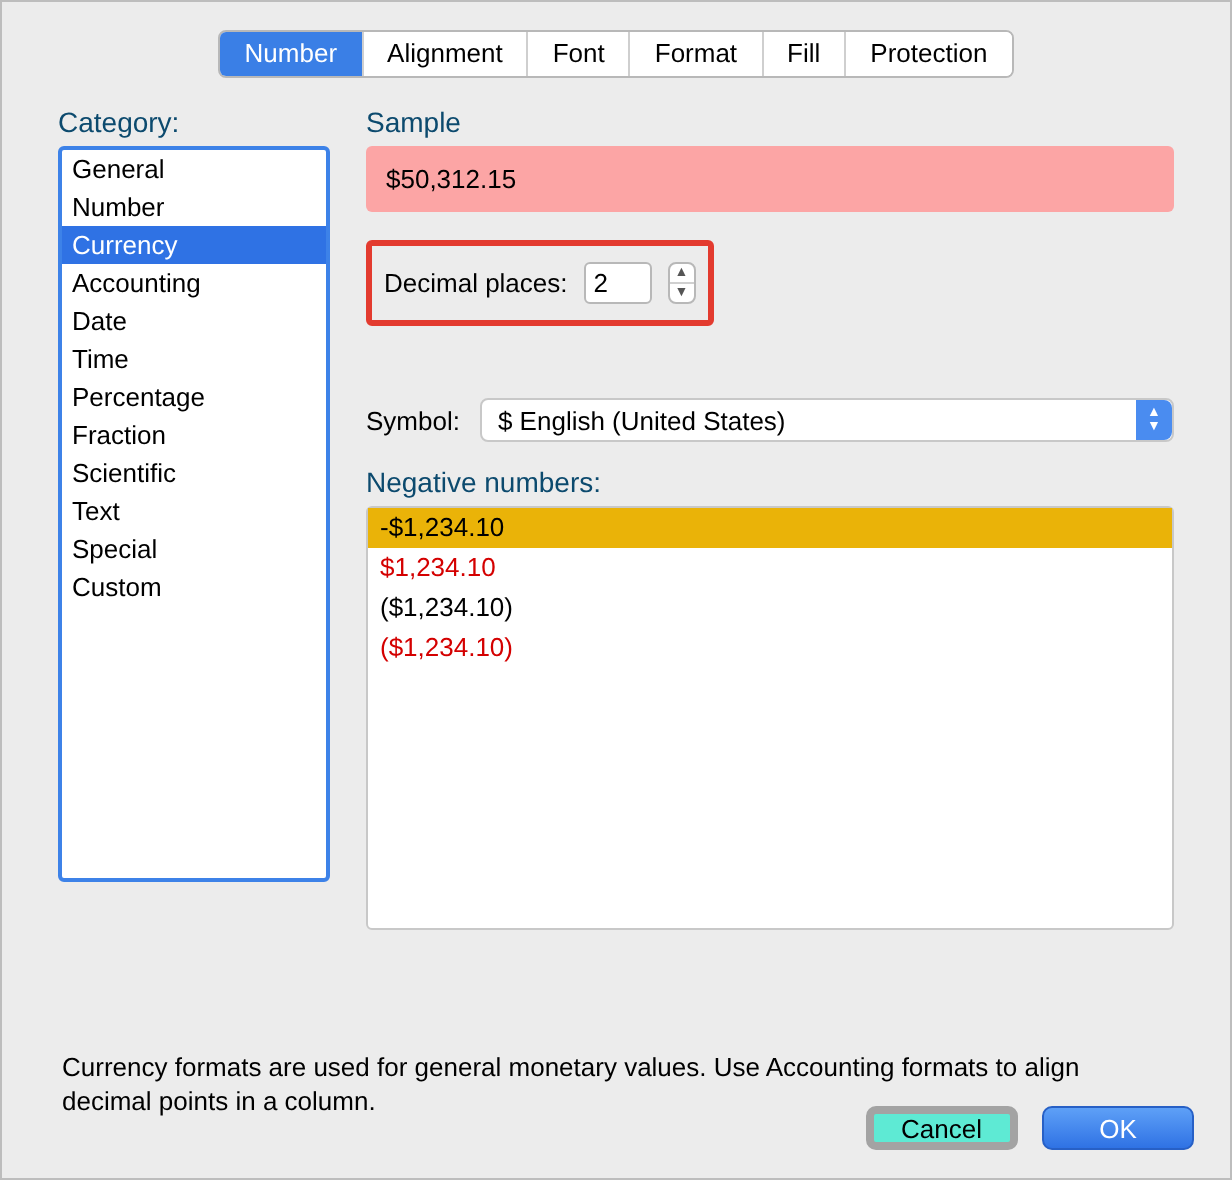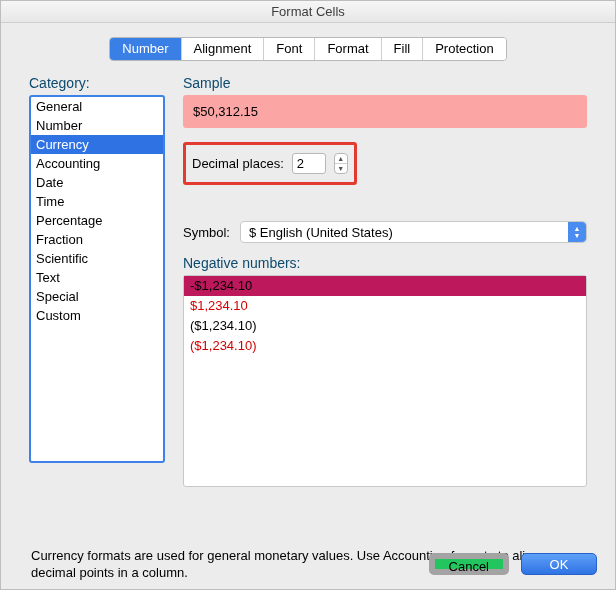--- a/index.html
+++ b/index.html
@@ -176,58 +176,55 @@
     border-radius: 3px;
     height: 212px;
     margin-top: 4px;
   }
   .neg-item {
     padding: 1px 6px;
     font-size: 13px;
     line-height: 18px;
     cursor: default;
   }
-  .neg-item.selected { background: #be185d; }
+  .neg-item.selected { background: #eab308; }
   .neg-red { color: #d40000; }
   .description {
     font-size: 13px;
     line-height: 17px;
     color: #000;
     margin: 60px 2px 0 2px;
   }
   .footer {
     position: absolute;
     right: 18px;
     bottom: 14px;
     display: flex;
     gap: 12px;
   }
   .btn {
     min-width: 76px;
     height: 22px;
     border-radius: 5px;
     font-size: 13px;
-    border: 6px solid #a3a3a3;
-    background: #22c55e;
+    border: 4px solid #a3a3a3;
+    background: #5eead4;
     cursor: default;
     padding: 0 14px;
   }
   .btn.primary {
     background: linear-gradient(#5ea0f7, #2f72e4);
     border: 1px solid #2760c6;
     color: #fff;
   }
 </style>
 </head>
 <body>
 
 <div class="window">
-  <div class="titlebar">
-    <span>Format Cells</span>
-  </div>
 
   <div class="tabs">
     <div class="tabs-inner" id="tabs-inner">
         <div class="tab active">Number</div>
         <div class="tab">Alignment</div>
         <div class="tab">Font</div>
         <div class="tab">Format</div>
         <div class="tab">Fill</div>
         <div class="tab">Protection</div>
       </div>

